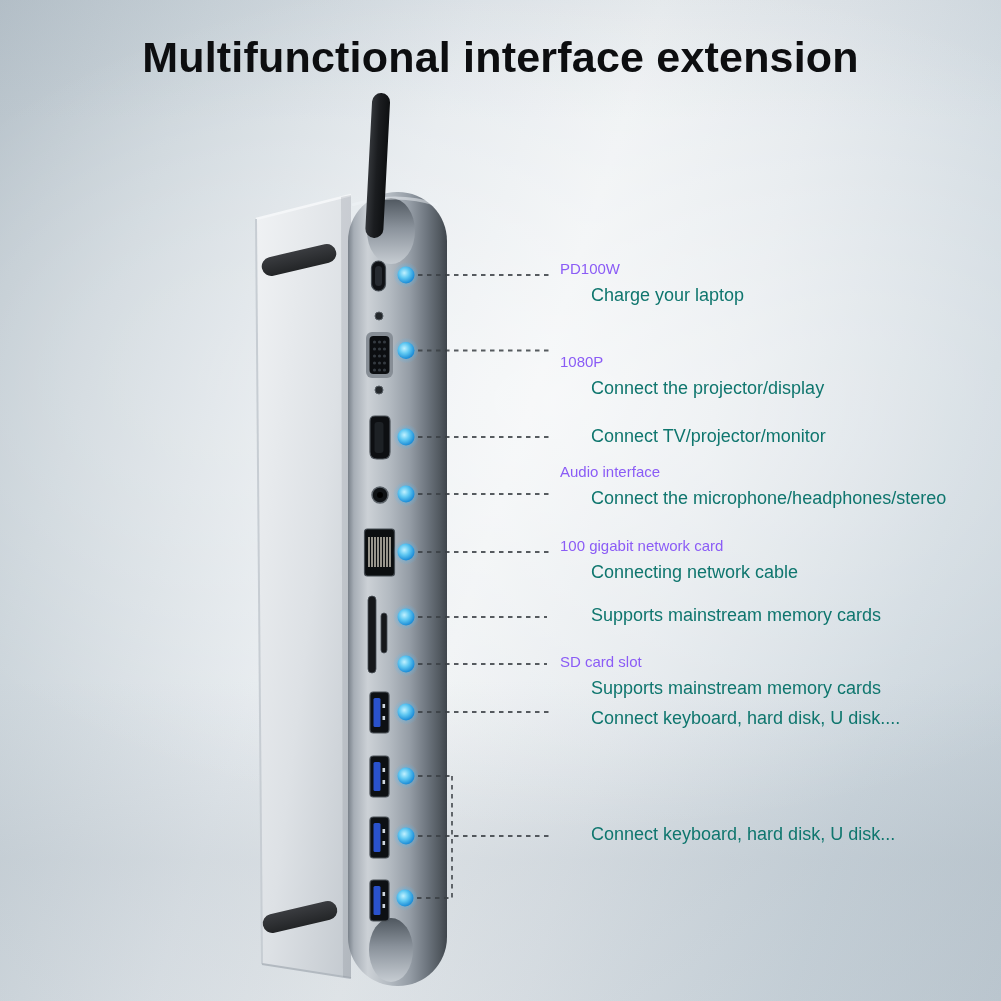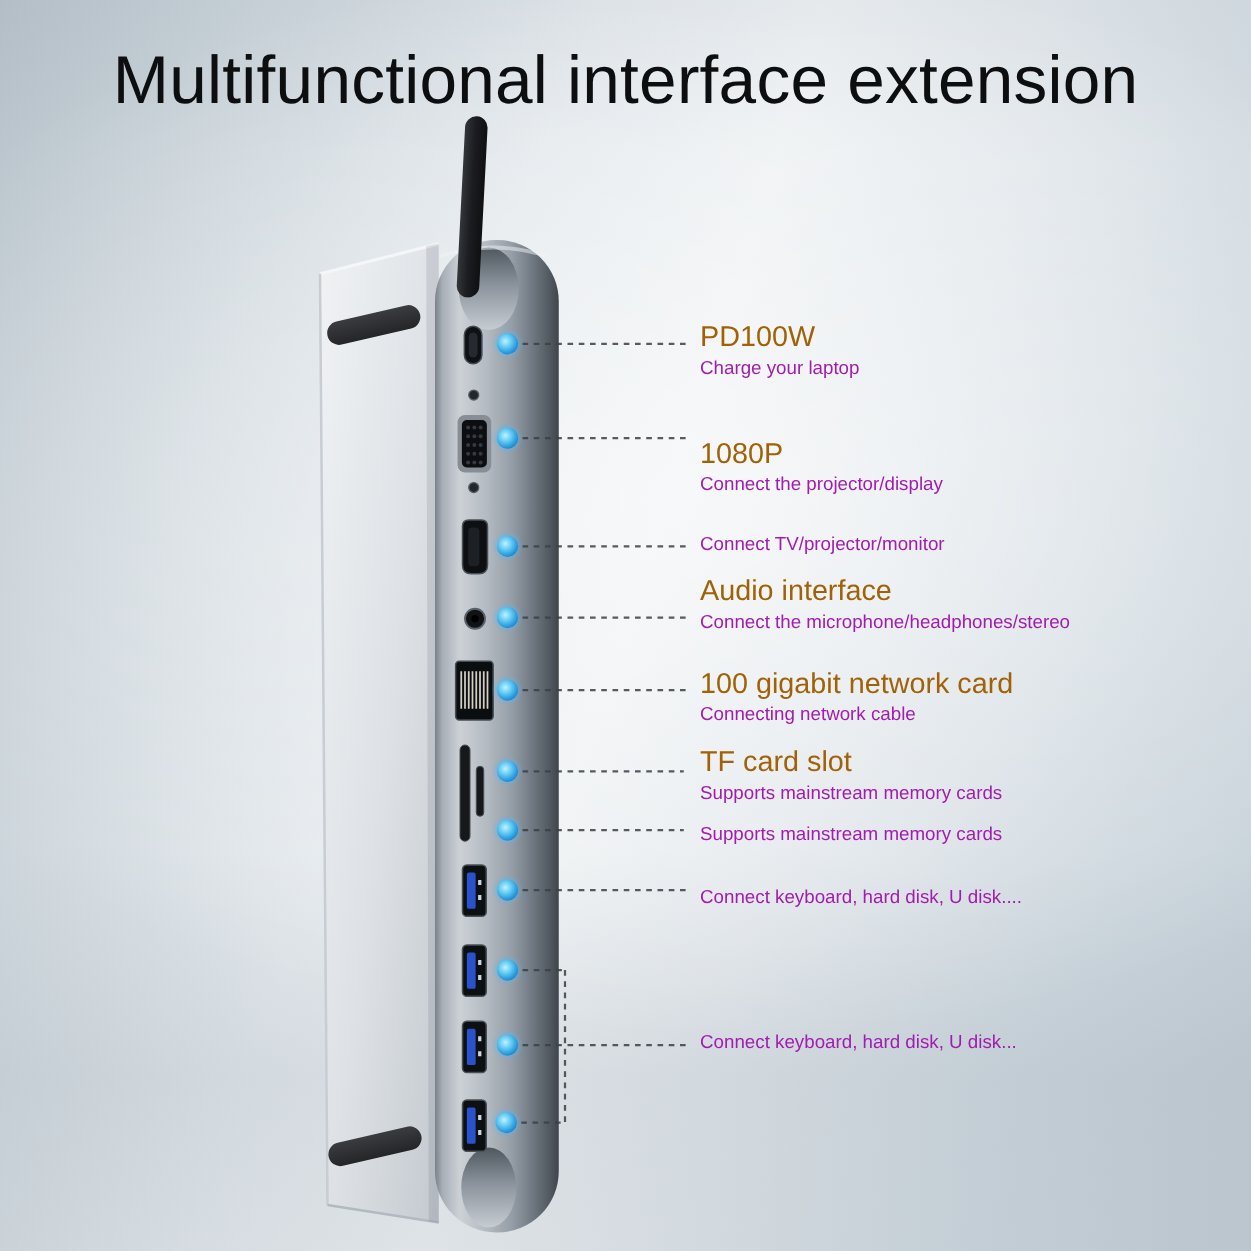--- a/index.html
+++ b/index.html
@@ -6,26 +6,26 @@
   body{
     width:1001px;height:1001px;position:relative;overflow:hidden;
     font-family:"Liberation Sans","DejaVu Sans",sans-serif;
     background:
       radial-gradient(120% 70% at 56% 40%, rgba(255,255,255,0.55), rgba(255,255,255,0) 62%),
       linear-gradient(to bottom, rgba(140,155,168,0.10) 0%, rgba(140,155,168,0) 12%, rgba(140,155,168,0) 68%, rgba(150,163,174,0.22) 86%, rgba(150,163,174,0.18) 100%),
       linear-gradient(108deg, #b7c2ca 0%, #ccd5db 16%, #e4e9ed 36%, #eef1f3 50%, #e3e8ec 64%, #cdd7de 84%, #c2cdd5 100%);
   }
   .page-title{
     position:absolute;top:33px;left:0;width:100%;
-    text-align:center;font-size:54px;font-weight:normal;color:#0d0e10;
+    text-align:center;font-size:43px;font-weight:bold;color:#0d0e10;
     letter-spacing:0.2px;
   }
   .callout{position:absolute;left:560px;width:430px;}
-  .callout-title{font-size:23px;color:#a16207;line-height:20px;}
-  .callout-desc{font-size:15px;color:#a21caf;line-height:20px;margin-top:6px;}
+  .callout-title{font-size:15px;color:#8b5cf6;line-height:20px;}
+  .callout-desc{font-size:18px;color:#0f766e;line-height:20px;margin-top:6px;margin-left:31px;}
   .c0{top:259px}.c1{top:352px}.c2{top:420px}.c3{top:462px}.c4{top:536px}
   .c5{top:599px}.c6{top:652px}.c7{top:702px}.c8{top:818px}
   svg.scene{position:absolute;left:0;top:0;}
 </style>
 </head>
 <body>
 
 <div class="page-title">Multifunctional interface extension</div>
 
 <svg class="scene" width="1001" height="1001" viewBox="0 0 1001 1001">
@@ -253,24 +253,24 @@
 </div>
 <div class="callout c3">
   <div class="callout-title">Audio interface</div>
   <div class="callout-desc">Connect the microphone/headphones/stereo</div>
 </div>
 <div class="callout c4">
   <div class="callout-title">100 gigabit network card</div>
   <div class="callout-desc">Connecting network cable</div>
 </div>
 <div class="callout c5">
-  <div class="callout-title">TF card slot</div>
   <div class="callout-desc">Supports mainstream memory cards</div>
 </div>
 <div class="callout c6">
+  <div class="callout-title">SD card slot</div>
   <div class="callout-desc">Supports mainstream memory cards</div>
 </div>
 <div class="callout c7">
   <div class="callout-desc">Connect keyboard, hard disk, U disk....</div>
 </div>
 <div class="callout c8">
   <div class="callout-desc">Connect keyboard, hard disk, U disk...</div>
 </div>
 
 </body></html>

